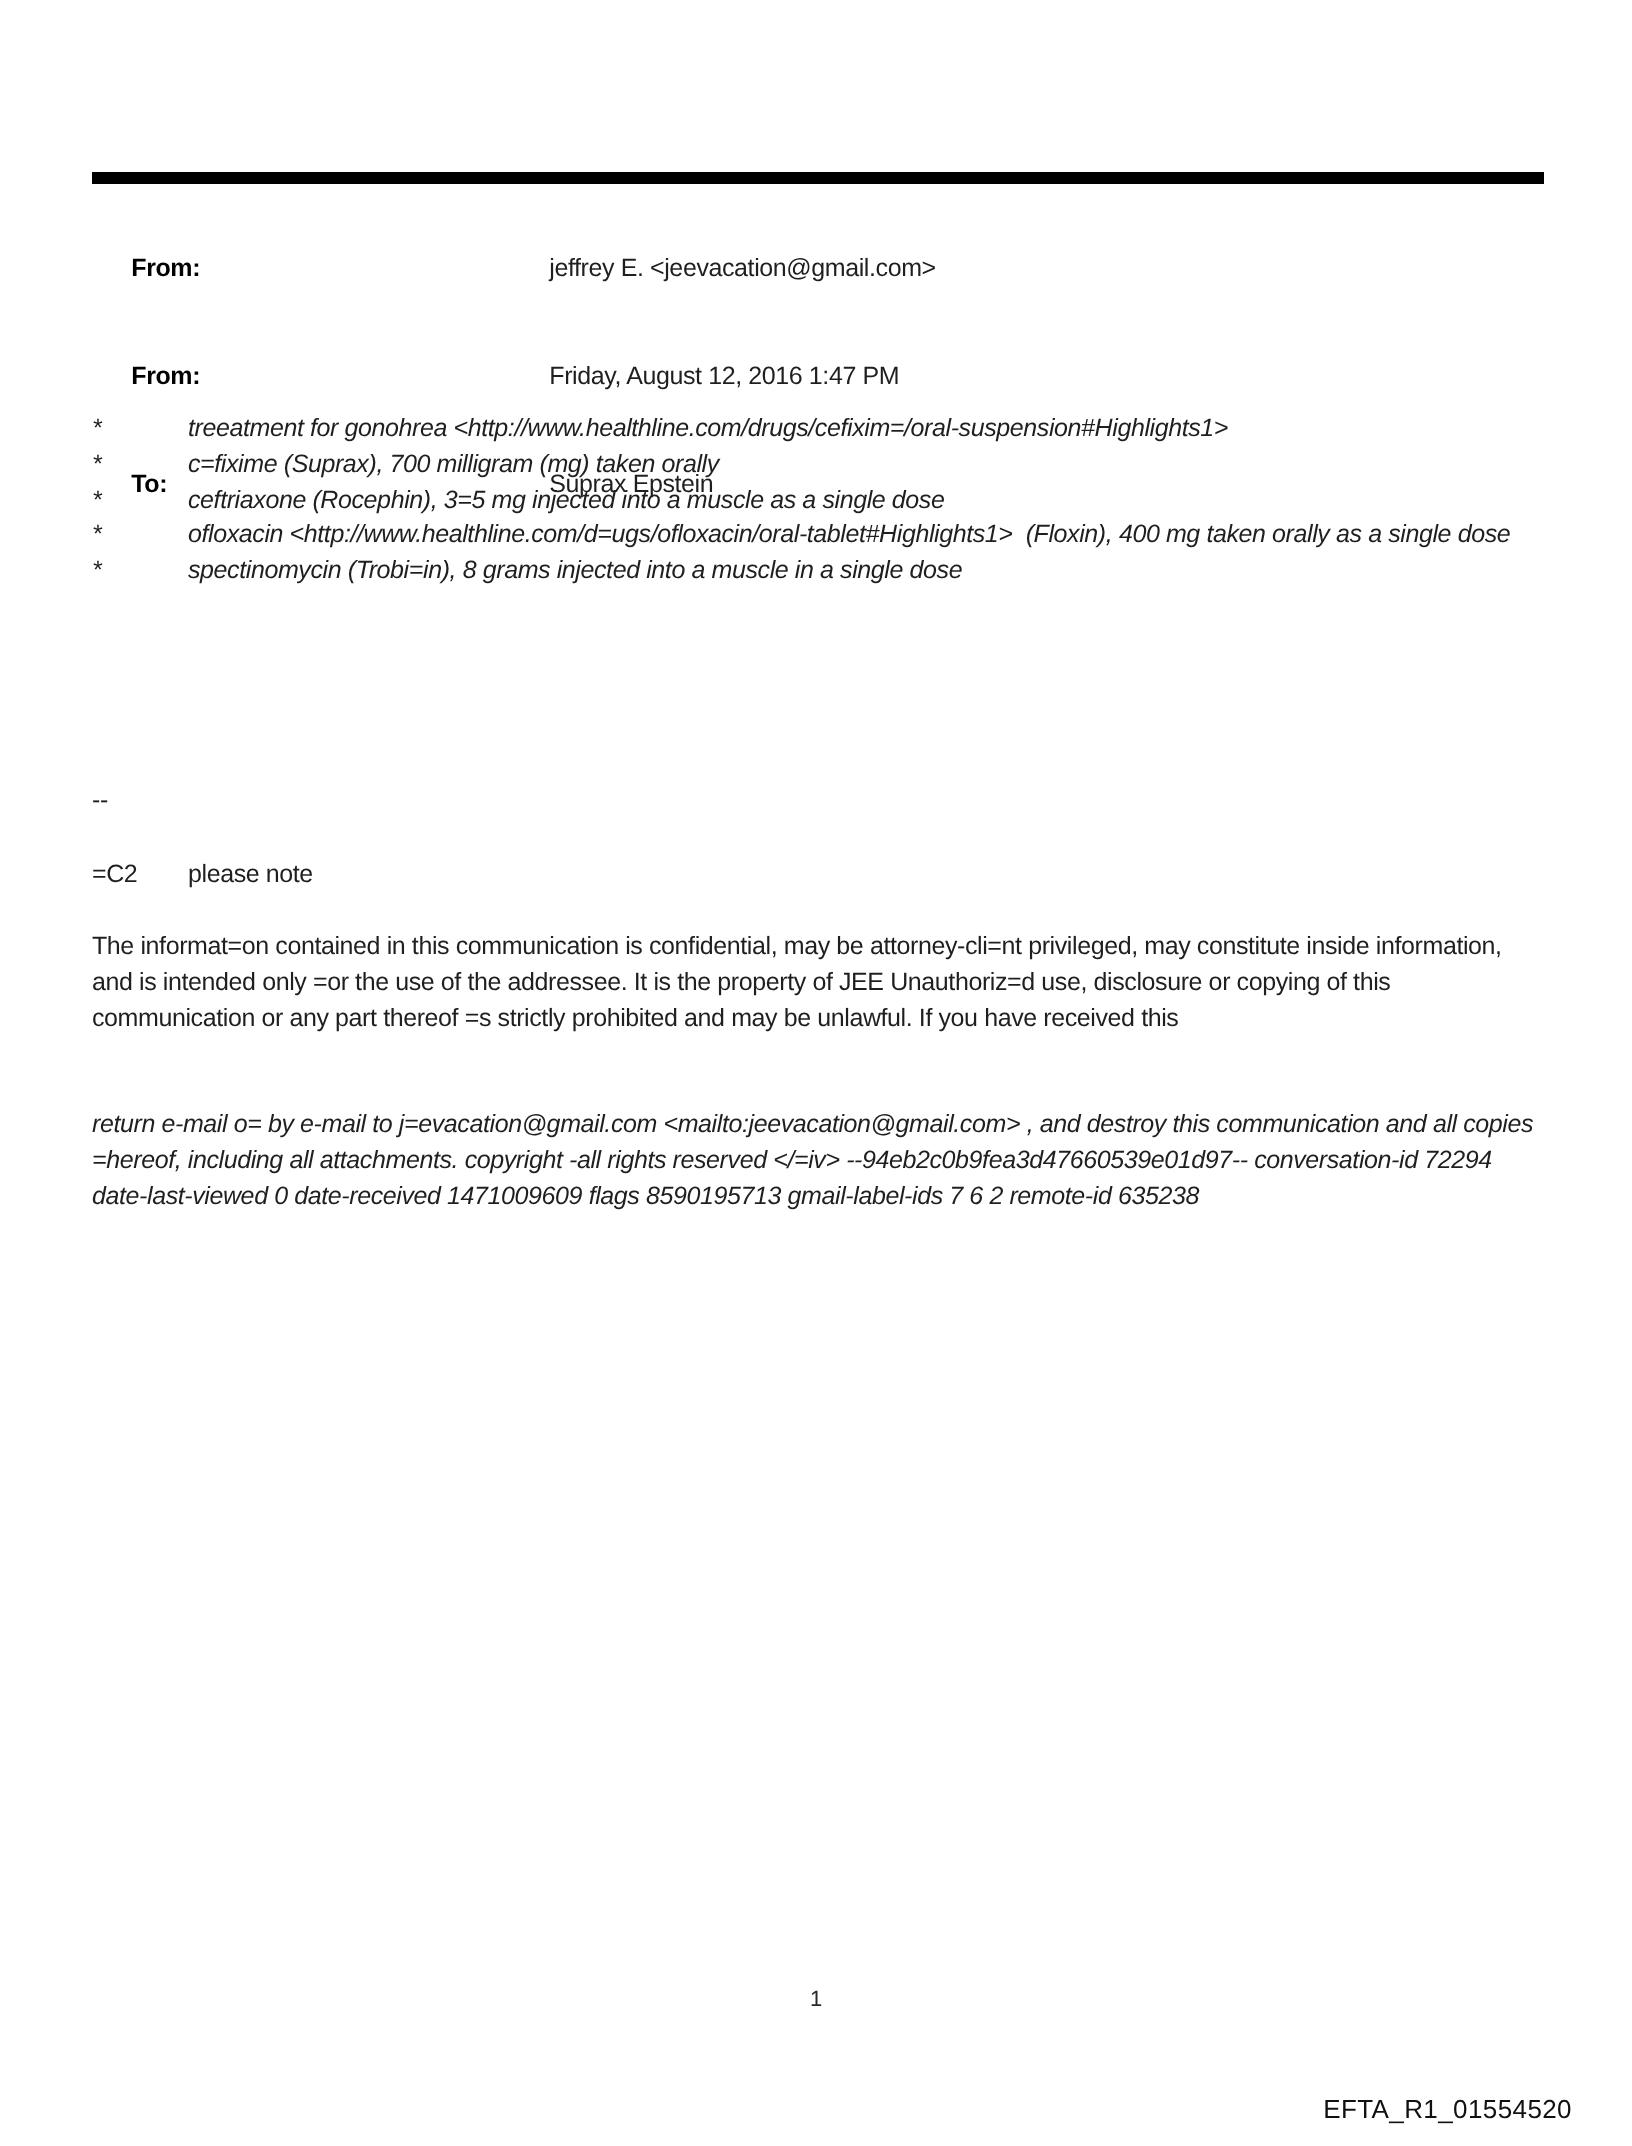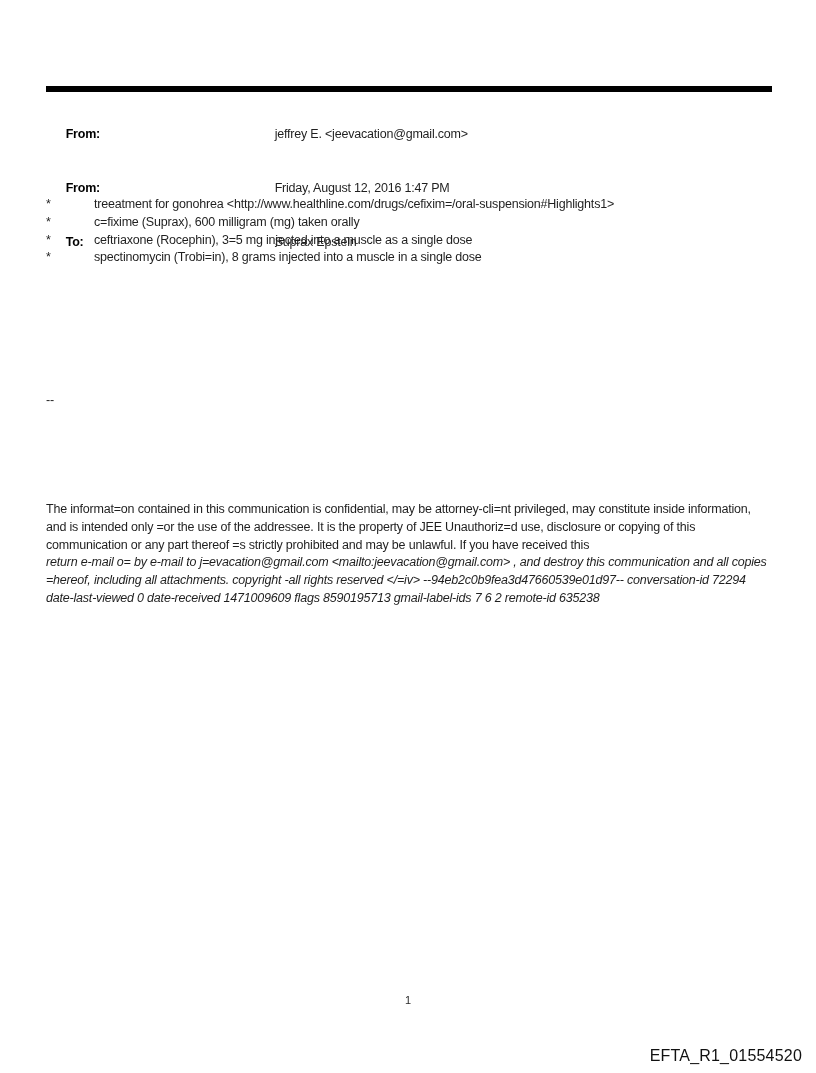--- a/index.html
+++ b/index.html
@@ -47,39 +47,39 @@
     font-size: 12.5px;
     line-height: 17.8px;
     letter-spacing: -0.2px;
   }
   .textblock p { margin: 0; }
   .hang-marker {
     display: inline-block;
     width: 48px;
   }
   .hang-text { white-space: pre-wrap; }
-  .bullets  { top: 196px; }
+  .bullets  { top: 206px; font-style: italic; }
   .sig-sep  { top: 392px; }
   .note     { top: 429px; }
-  .para1    { top: 465px; margin-top: 36px; }
+  .para1    { top: 465px; }
   .para2    { top: 554px; font-style: italic; }
   .page-number {
     position: absolute;
     left: 0;
     top: 994px;
     width: 816px;
     text-align: center;
     font-size: 11px;
     color: #2a2a2a;
   }
   .bates {
     position: absolute;
-    right: 14px;
+    right: 30px;
     top: 1047px;
-    font-size: 16px;
+    font-size: 13px;
     letter-spacing: 0.2px;
     color: #111111;
   }
 </style>
 </head>
 <body>
 
 <div class="page">
 
   <div class="rule"></div>
@@ -91,29 +91,33 @@
     <div class="header-row">
       <span class="header-label">From:</span><span class="header-value">Friday, August 12, 2016 1:47 PM</span>
     </div>
     <div class="header-row">
       <span class="header-label">To:</span><span class="header-value">Suprax Epstein</span>
     </div>
   </div>
 
   <div class="textblock bullets">
     <p><span class="hang-marker">*</span><span class="hang-text">treeatment for gonohrea &lt;http://www.healthline.com/drugs/cefixim=/oral-suspension#Highlights1&gt;</span></p>
-    <p><span class="hang-marker">*</span><span class="hang-text">c=fixime (Suprax), 600 milligram (mg) taken orally</span></p>
+    <p><span class="hang-marker">*</span><span class="hang-text">c=fixime (Suprax), 700 milligram (mg) taken orally</span></p>
     <p><span class="hang-marker">*</span><span class="hang-text">ceftriaxone (Rocephin), 3=5 mg injected into a muscle as a single dose</span></p>
+    <p><span class="hang-marker">*</span><span class="hang-text">ofloxacin &lt;http://www.healthline.com/d=ugs/ofloxacin/oral-tablet#Highlights1&gt;  (Floxin), 400 mg taken orally as a single dose</span></p>
     <p><span class="hang-marker">*</span><span class="hang-text">spectinomycin (Trobi=in), 8 grams injected into a muscle in a single dose</span></p>
   </div>
 
   <div class="textblock sig-sep">
     <p>--</p>
   </div>
 
+  <div class="textblock note">
+    <p><span class="hang-marker">=C2</span><span class="hang-text">please note</span></p>
+  </div>
 
   <div class="textblock para1">
     <p>The informat=on contained in this communication is confidential, may be attorney-cli=nt privileged, may constitute inside information, and is intended only =or the use of the addressee. It is the property of JEE Unauthoriz=d use, disclosure or copying of this communication or any part thereof =s strictly prohibited and may be unlawful. If you have received this</p>
   </div>
 
   <div class="textblock para2">
     <p>return e-mail o= by e-mail to j=evacation@gmail.com &lt;mailto:jeevacation@gmail.com&gt; , and destroy this communication and all copies =hereof, including all attachments. copyright -all rights reserved &lt;/=iv&gt; --94eb2c0b9fea3d47660539e01d97-- conversation-id 72294 date-last-viewed 0 date-received 1471009609 flags 8590195713 gmail-label-ids 7 6 2 remote-id 635238</p>
   </div>
 
   <div class="page-number">1</div>

